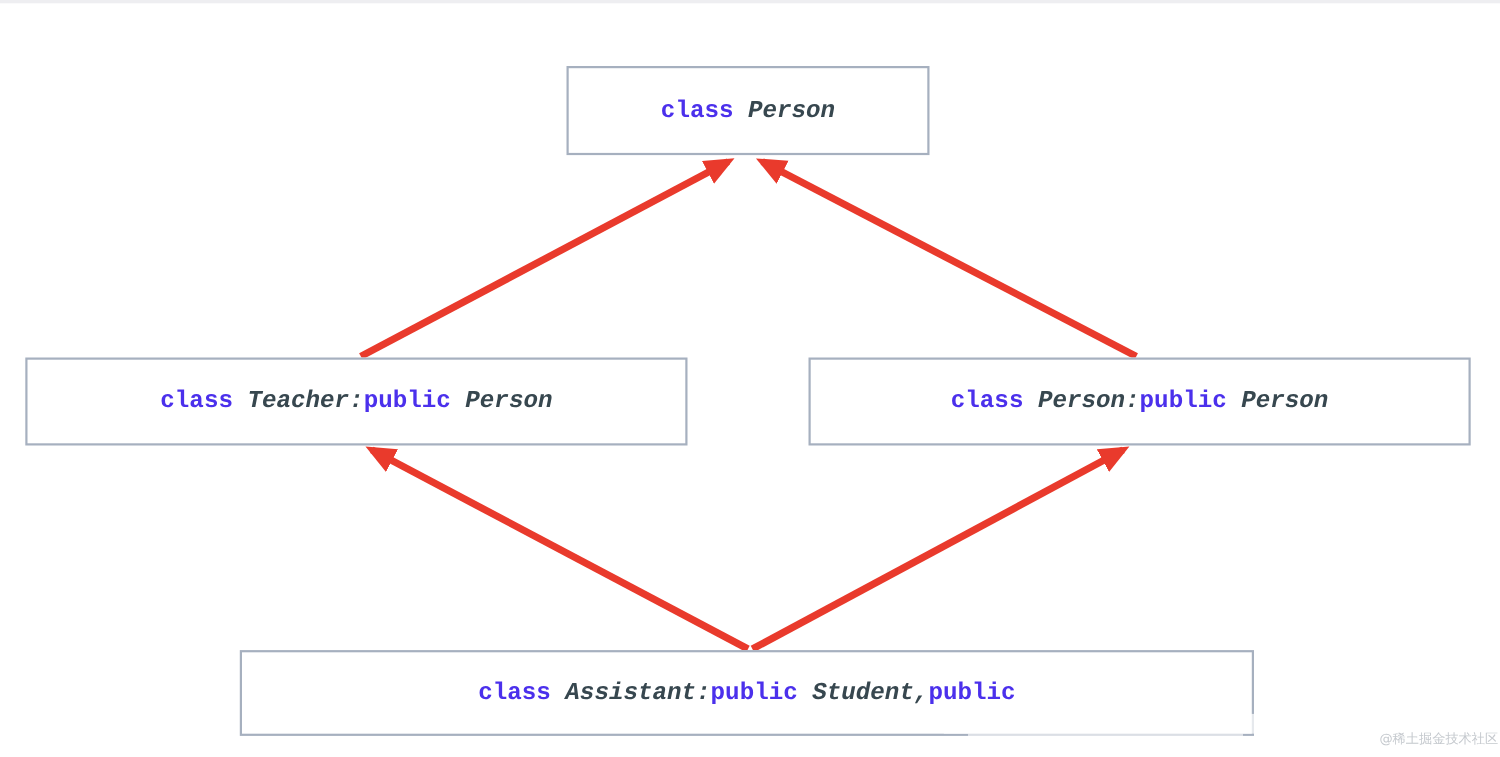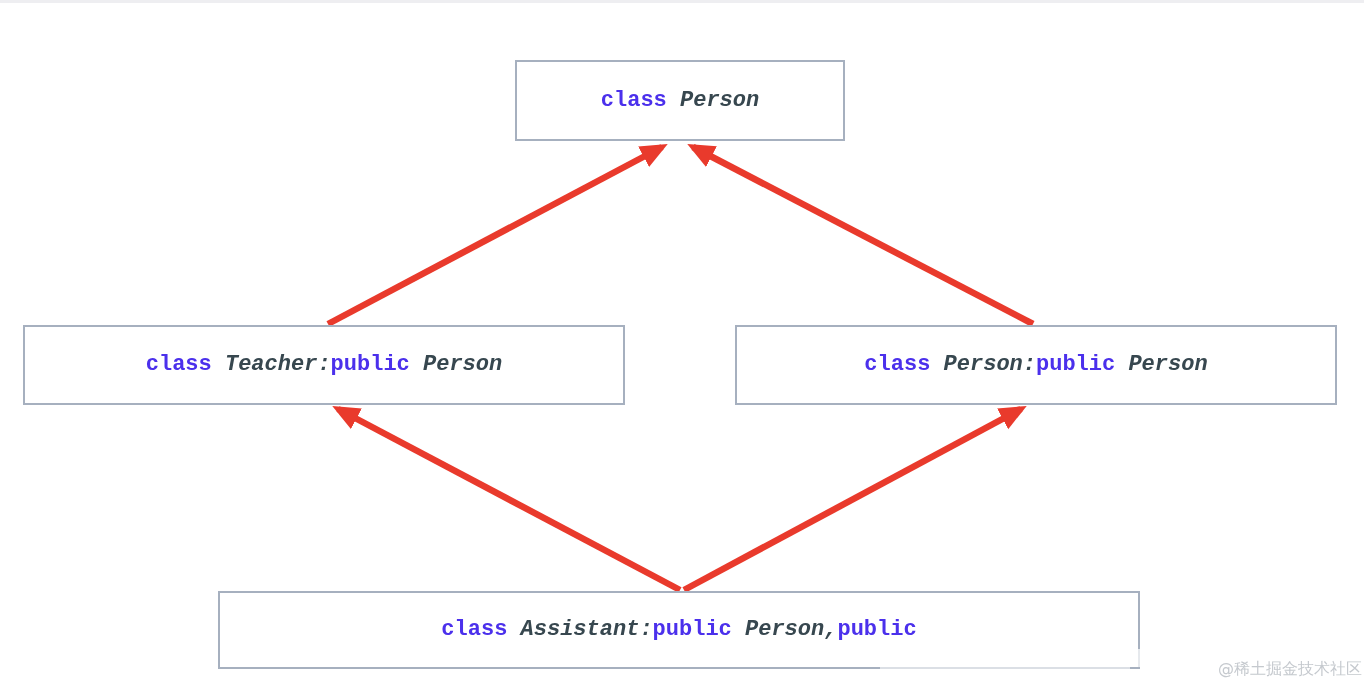--- a/index.html
+++ b/index.html
@@ -22,21 +22,21 @@
   #box-assistant{left:218px;top:591px;width:922px;height:78px;}
   #arrow-layer{position:absolute;left:0;top:0;z-index:1;}
   #arrow-layer line{stroke:var(--arrow,#e93a2c);stroke-width:6.5;}
   .arrowhead{fill:var(--arrow,#e93a2c);}
   .ghost-band{position:absolute;background:rgba(255,255,255,0.72);z-index:3;}
   #ghost-1{left:858px;top:649px;width:282px;height:18px;}
   #ghost-2{left:880px;top:667px;width:250px;height:6px;background:rgba(255,255,255,0.6);}
   #watermark{
     position:absolute;right:2px;bottom:8px;z-index:4;
     font-family:"DejaVu Sans","Liberation Sans",sans-serif;
-    font-size:16px;color:var(--watermark,#c5c9ce);
+    font-size:12px;color:var(--watermark,#c5c9ce);
   }
 </style>
 </head>
 <body>
 
 <div id="stage">
 
   <div id="top-strip"></div>
 
   <svg id="arrow-layer" width="1364" height="688">
@@ -50,20 +50,20 @@
     <line x1="680" y1="590" x2="338" y2="409" marker-end="url(#ah)"></line>
     <line x1="684" y1="590" x2="1021" y2="409" marker-end="url(#ah)"></line>
   </svg>
 
   <div id="box-person" class="class-box"><span class="tok-keyword">class</span><span class="tok-plain"> Person</span></div>
 
   <div id="box-student" class="class-box"><span class="tok-keyword">class</span><span class="tok-plain"> Teacher:</span><span class="tok-keyword">public</span><span class="tok-plain"> Person</span></div>
 
   <div id="box-teacher" class="class-box"><span class="tok-keyword">class</span><span class="tok-plain"> Person:</span><span class="tok-keyword">public</span><span class="tok-plain"> Person</span></div>
 
-  <div id="box-assistant" class="class-box"><span class="tok-keyword">class</span><span class="tok-plain"> Assistant:</span><span class="tok-keyword">public</span><span class="tok-plain"> Person,</span><span class="tok-keyword">public</span></div>
+  <div id="box-assistant" class="class-box"><span class="tok-keyword">class</span><span class="tok-plain"> Assistant:</span><span class="tok-keyword">public</span><span class="tok-plain"> Student,</span><span class="tok-keyword">public</span></div>
 
   <div id="ghost-1" class="ghost-band"></div>
   <div id="ghost-2" class="ghost-band"></div>
 
   <div id="watermark">@稀土掘金技术社区</div>
 
 </div>
 
 </body></html>

